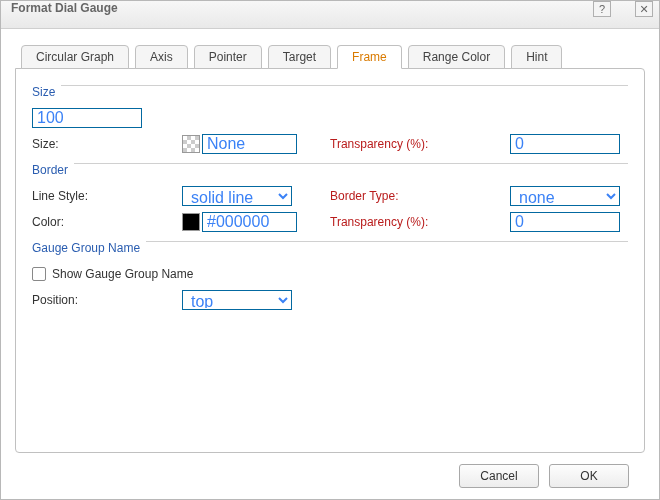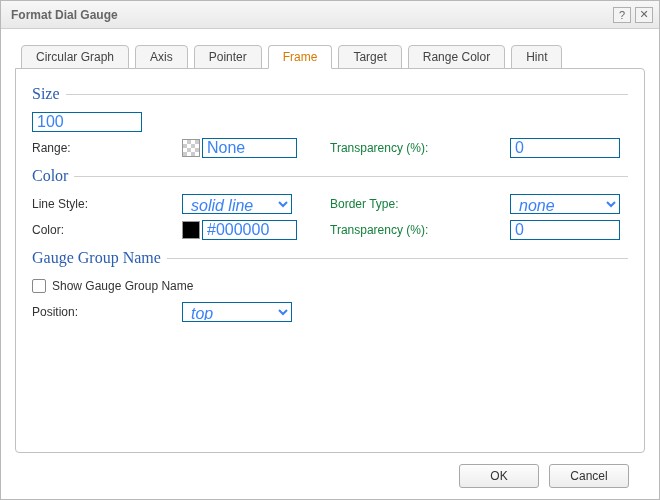--- a/index.html
+++ b/index.html
@@ -16,23 +16,24 @@
   .window {
     width:660px; height:500px;
     background: #fff;
     border: 1px solid #b8b8b8;
     display:flex; flex-direction:column;
   }
   .titlebar {
     height:28px;
     background: linear-gradient(#f7f7f7,#e9e9e9);
     border-bottom:1px solid #cfcfcf;
-    display:flex; align-items:center;
+    display:flex; 
     padding:0 6px 0 10px;
     color:#555;
+    gap:20px;
   }
   .titlebar .title { font-weight:bold; color:#666; flex:1; }
   .titlebar .tbtn {
     width:18px; height:16px;
     border:1px solid #b0b0b0;
     margin-left:4px;
     display:flex; align-items:center; justify-content:center;
     font-size:11px; color:#666; background:#f4f4f4;
     cursor:pointer;
   }
@@ -60,43 +61,43 @@
   .tabpanel {
     border:1px solid #c0c0c0;
     border-radius:0 4px 4px 4px;
     flex:1;
     padding:10px 16px 10px 16px;
     background:#fff;
     overflow:hidden;
   }
   .section-head {
     color:#2a5db0;
-    font-size:16px;
+    font-size:12px;
     margin:6px 0 6px 0;
-    display:flex; align-items:center; gap:6px;font-family:Liberation Serif, serif;
+    display:flex; align-items:flex-start; gap:6px;
   }
   .section-head::after {
     content:""; flex:1; height:1px; background:#d0d0d0;
   }
   .row { display:flex; align-items:center; height:26px; }
   .col-l { width:300px; display:flex; align-items:center; }
   .col-r { width:300px; display:flex; align-items:center; }
   .lbl { width:150px; color:#333; }
-  .lbl2 { width:180px; color:#15803d; }
+  .lbl2 { width:180px; color:#b91c1c; }
   input.txt, select.sel {
     height:20px;
     border:1px solid #0369a1;
     background:#fff;
     font-size:16px;
     padding:1px 4px;
     color:#3b82f6;
   }
   .w110 { width:110px; }
   .w90 { width:95px; }
-  select.sel { width:110px; height:20px;font-style:italic; }
+  select.sel { width:110px; height:20px; }
   .swatch {
     width:18px; height:18px;
     border:1px solid #999;
     margin-right:2px;
     display:inline-block;
     vertical-align:middle;
   }
   .swatch.checker {
     background-image:
       linear-gradient(45deg,#ccc 25%,transparent 25%,transparent 75%,#ccc 75%,#ccc),
@@ -131,51 +132,51 @@
     <span class="title">Format Dial Gauge</span>
     <span class="tbtn">?</span>
     <span class="tbtn">✕</span>
   </div>
 
   <div class="content">
     <div class="tabs">
       <div class="tab">Circular Graph</div>
       <div class="tab">Axis</div>
       <div class="tab">Pointer</div>
+      <div class="tab">Target</div>
       <div class="tab active">Frame</div>
-      <div class="tab">Target</div>
       <div class="tab">Range Color</div>
       <div class="tab">Hint</div>
     </div>
 
     <div class="tabpanel">
 
       <div class="section-head">
         <span>Size</span>
       </div>
       <div class="row">
         <div class="col-l">
           <input class="txt w110" value="100" style="">
         </div>
       </div>
 
       <div class="row">
         <div class="col-l">
-          <span class="lbl">Range:</span>
+          <span class="lbl">Size:</span>
           <span class="swatch checker"></span>
           <input class="txt w90" value="None" style="">
         </div>
         <div class="col-r">
           <span class="lbl2">Transparency (%):</span>
           <input class="txt w110" value="0" style="">
         </div>
       </div>
 
       <div class="section-head">
-        <span>Color</span>
+        <span>Border</span>
       </div>
       <div class="row">
         <div class="col-l">
           <span class="lbl">Line Style:</span>
           <select class="sel">
             <option>solid line</option>
           </select>
         </div>
         <div class="col-r">
           <span class="lbl2">Border Type:</span>
@@ -210,17 +211,17 @@
           <span class="lbl">Position:</span>
           <select class="sel">
             <option>top</option>
           </select>
         </div>
       </div>
 
     </div>
 
     <div class="footer">
+      <button class="btn">Cancel</button>
       <button class="btn">OK</button>
-      <button class="btn">Cancel</button>
     </div>
   </div>
 </div>
 
 </body></html>

